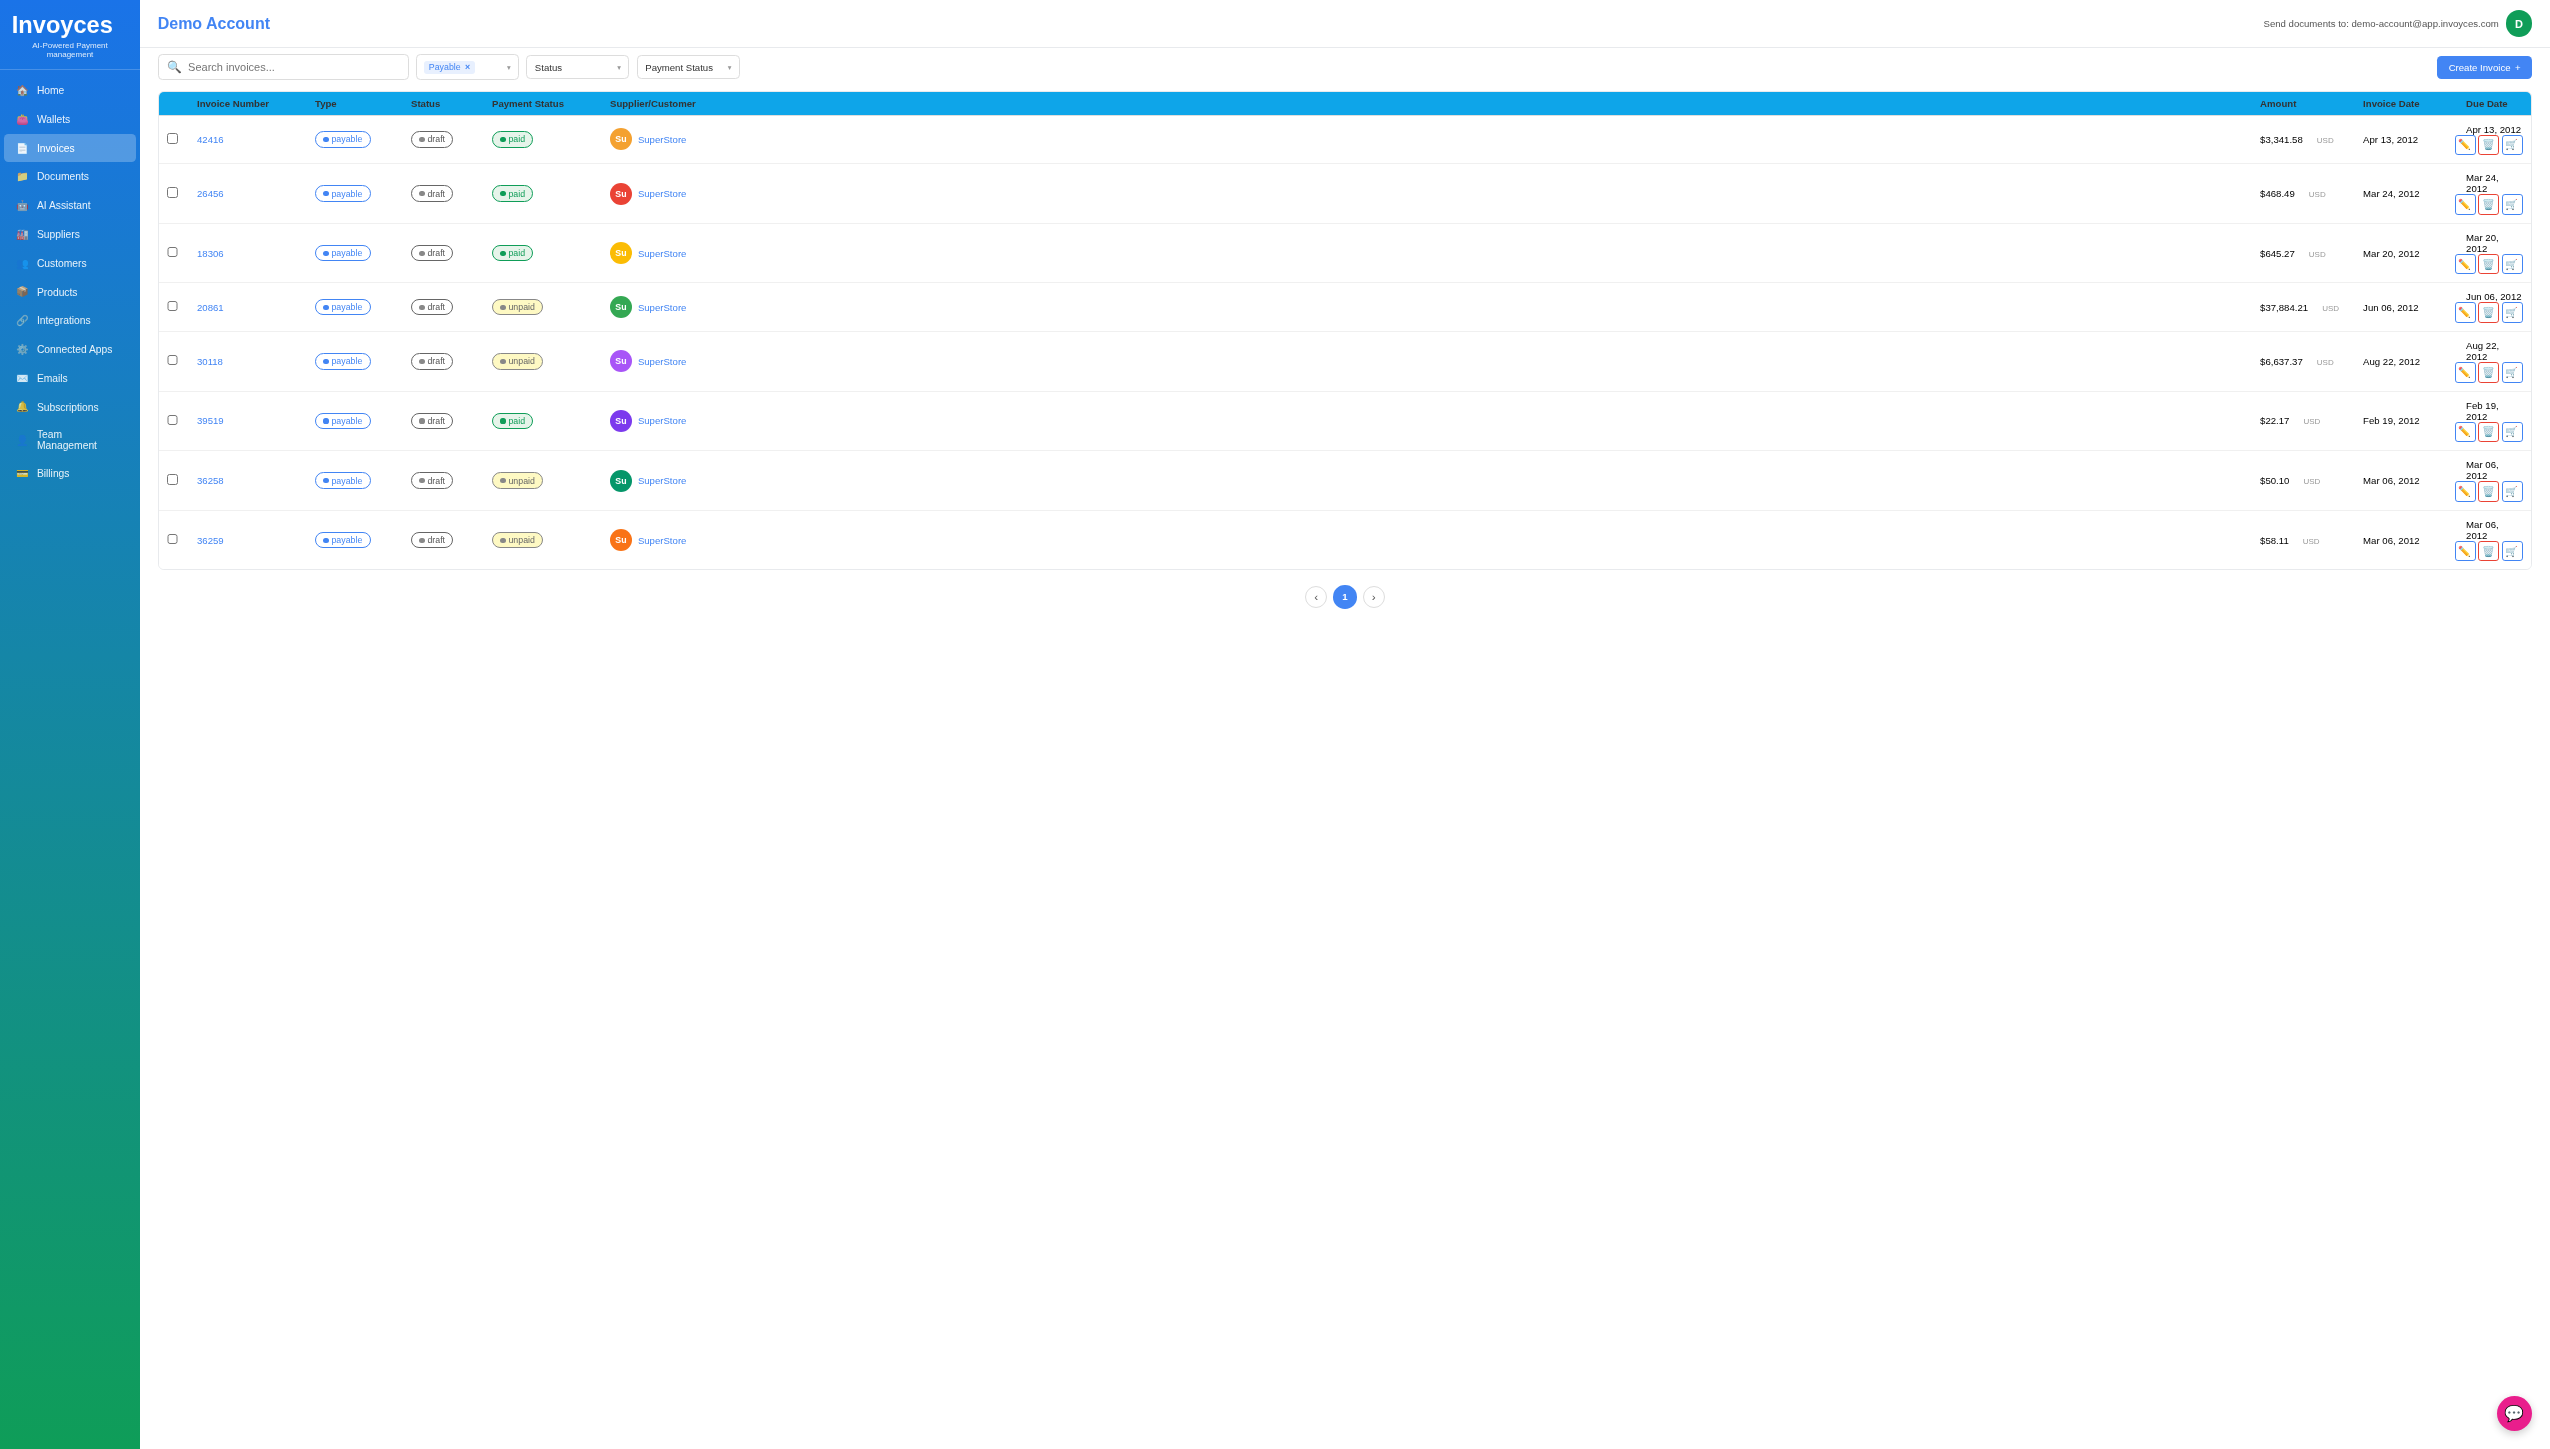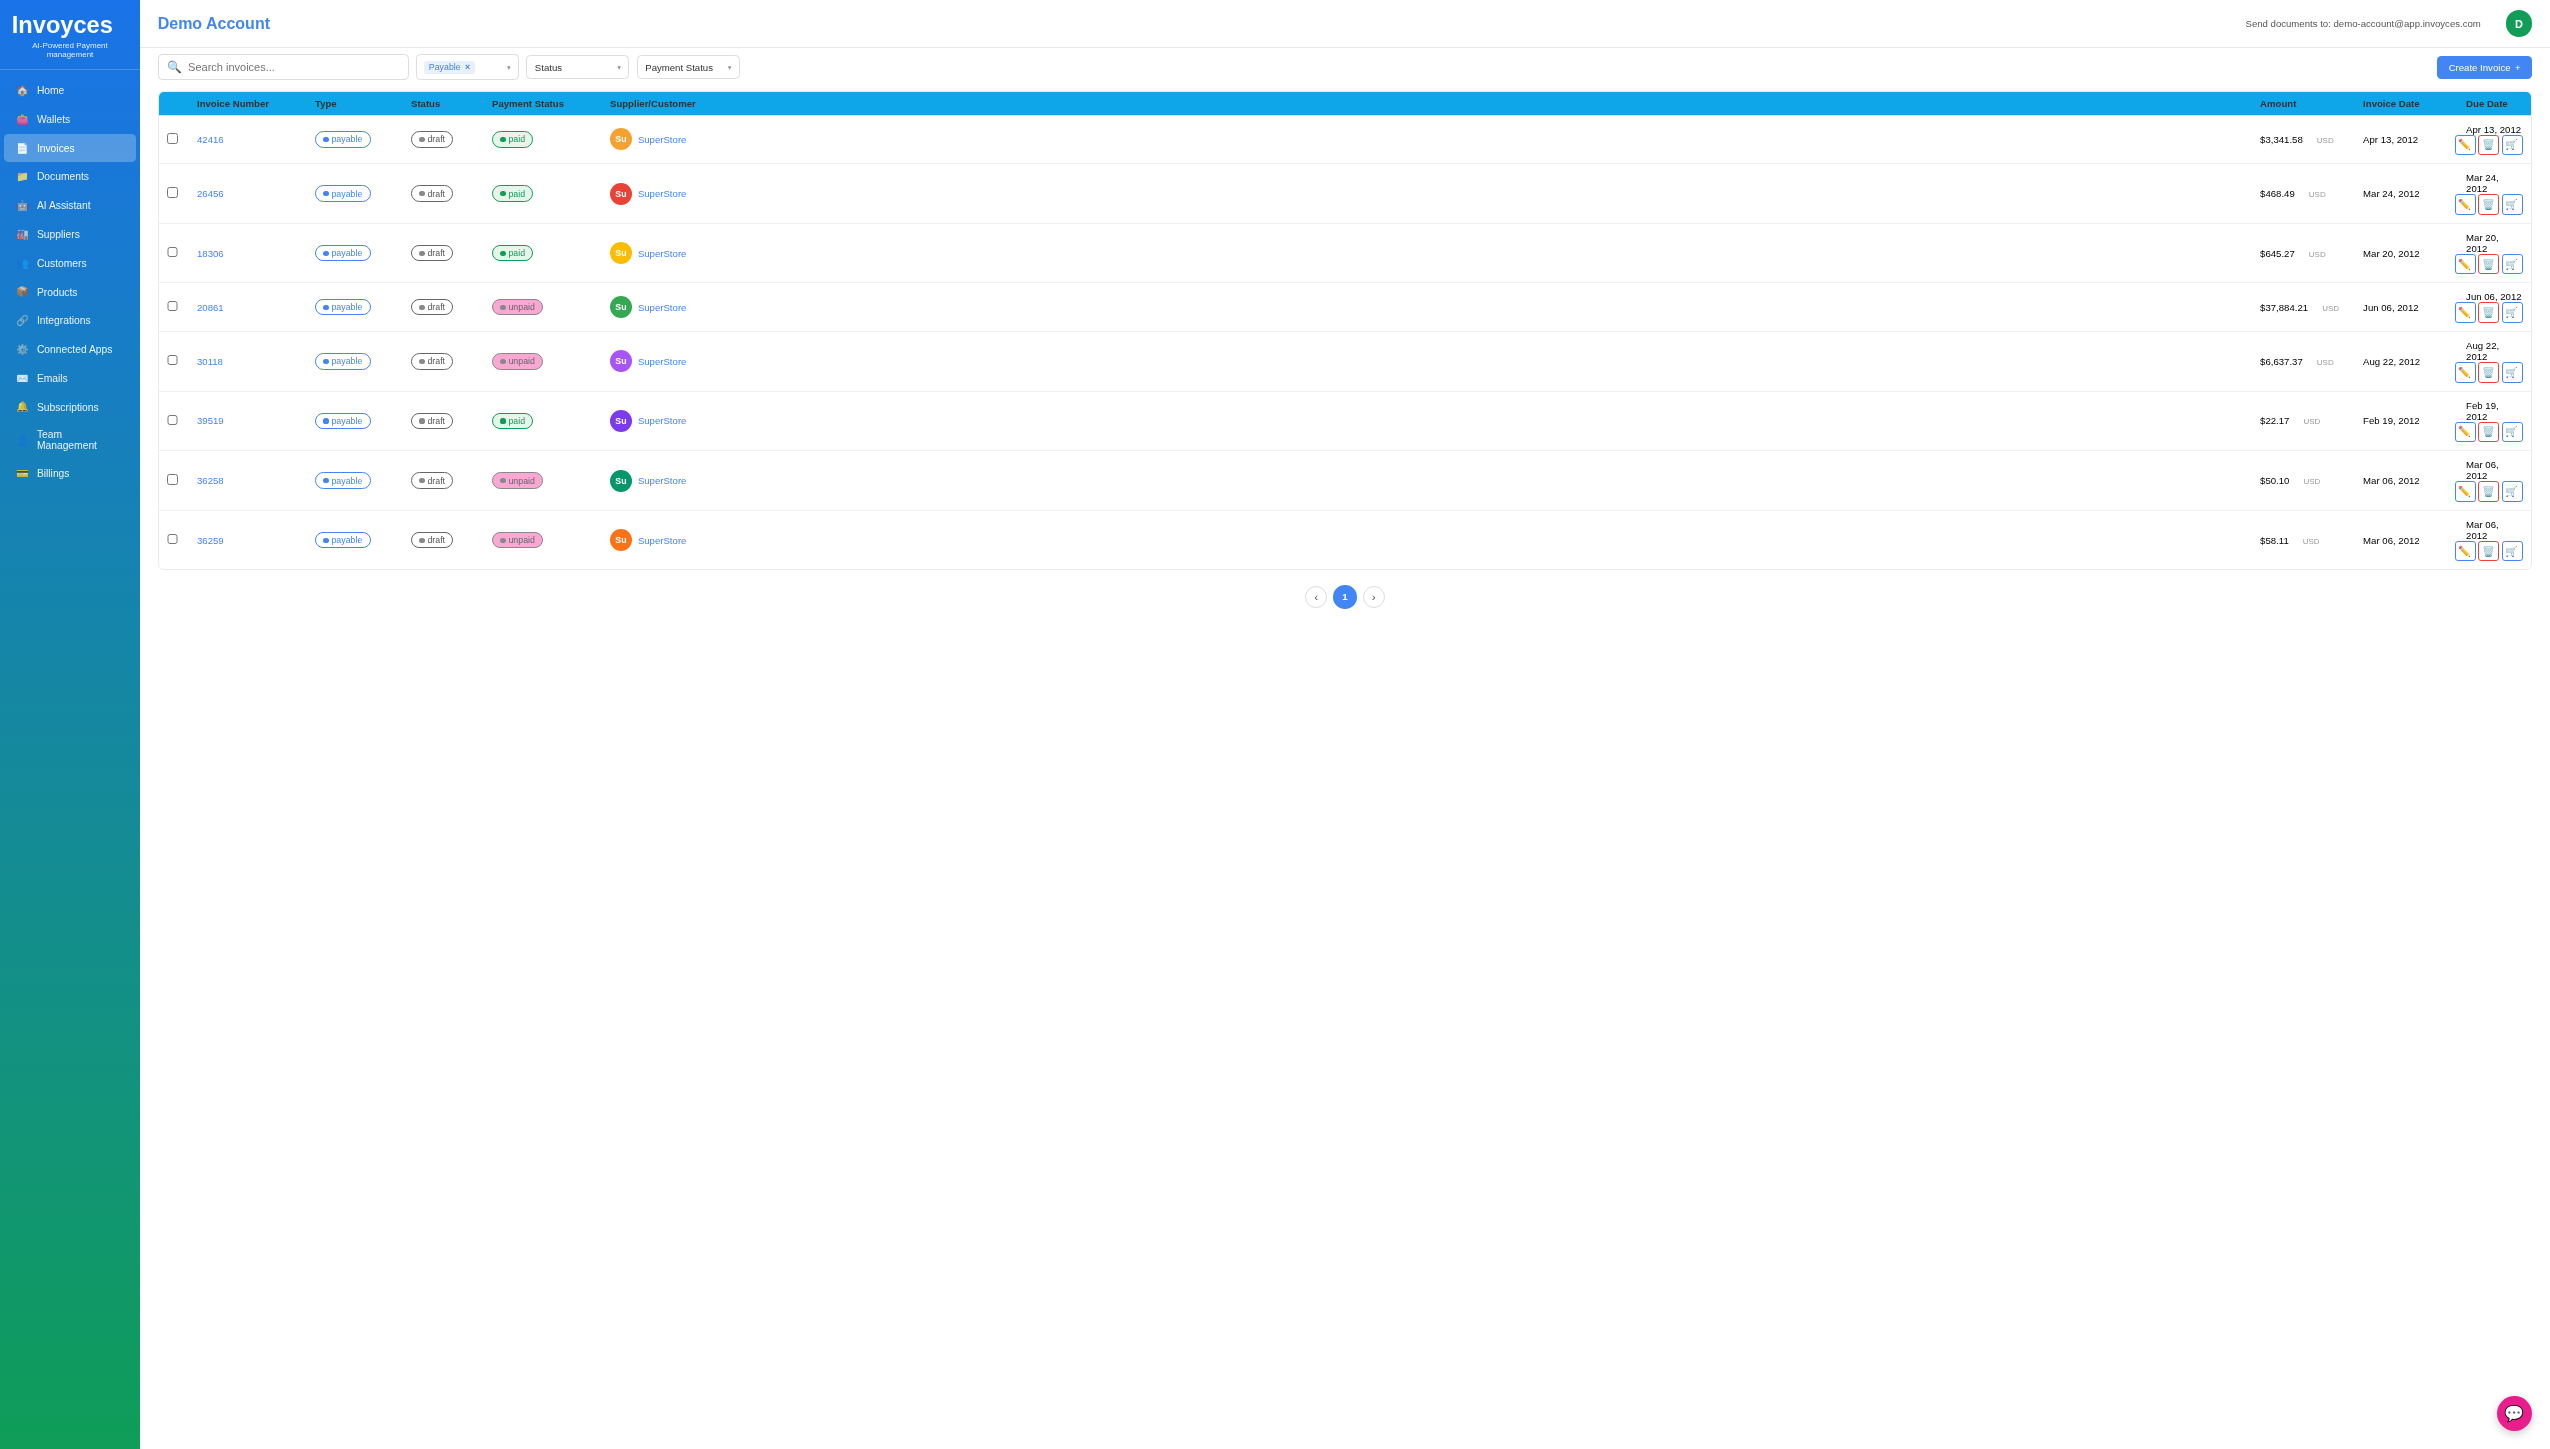--- a/index.html
+++ b/index.html
@@ -53,21 +53,21 @@
     
     .header {
       padding: 10.3px 17.7px;
       border-bottom: 0.7px solid #e8eaed;
       display: flex;
       align-items: center;
       justify-content: space-between;
       background: white;
     }
     .header-title { font-size: 16px; font-weight: 600; color: #4285f4; }
-    .header-right { display: flex; align-items: center; gap: 25px; font-size: 9.6px; color: #555; }
+    .header-right { display: flex; align-items: center; gap: 7px; font-size: 9.6px; color: #555; }
     .avatar { width: 26.5px; height: 26.5px; border-radius: 50%; background: #0f9d58; display: flex; align-items: center; justify-content: center; color: white; font-weight: 600; font-size: 11px; cursor: pointer; }
 
     
     .breadcrumb {
       padding: 8.8px 17.7px 5.9px;
       font-size: 10.3px;
       color: #666;
       background: white;
     }
     .breadcrumb .sep { margin: 0 4.4px; color: #999; }
@@ -168,21 +168,21 @@
 
     .invoice-link { color: #4285f4; text-decoration: none; font-weight: 500; }
 
     .badge {
       display: inline-flex; align-items: center; gap: 2.9px;
       border-radius: 8.8px; padding: 2.2px 7.4px; font-size: 8.8px; font-weight: 500;
     }
     .badge-payable { border: 0.7px solid #4285f4; color: #4285f4; background: white; }
     .badge-draft { border: 0.7px solid #666; color: #555; background: white; }
     .badge-paid { border: 0.7px solid #0f9d58; color: #0f9d58; background: #e6f4ea; }
-    .badge-unpaid { border: 0.7px solid #888; color: #666; background: #f9a8d4; }
+    .badge-unpaid { border: 0.7px solid #888; color: #666; background: #fef9c3; }
 
     .badge-dot {
       width: 5.2px; height: 5.2px; border-radius: 50%; display: inline-block;
     }
     .dot-blue { background: #4285f4; }
     .dot-gray { background: #888; }
     .dot-green { background: #0f9d58; }
 
     .customer-cell { display: flex; align-items: center; gap: 5.9px; }
     .customer-avatar {

